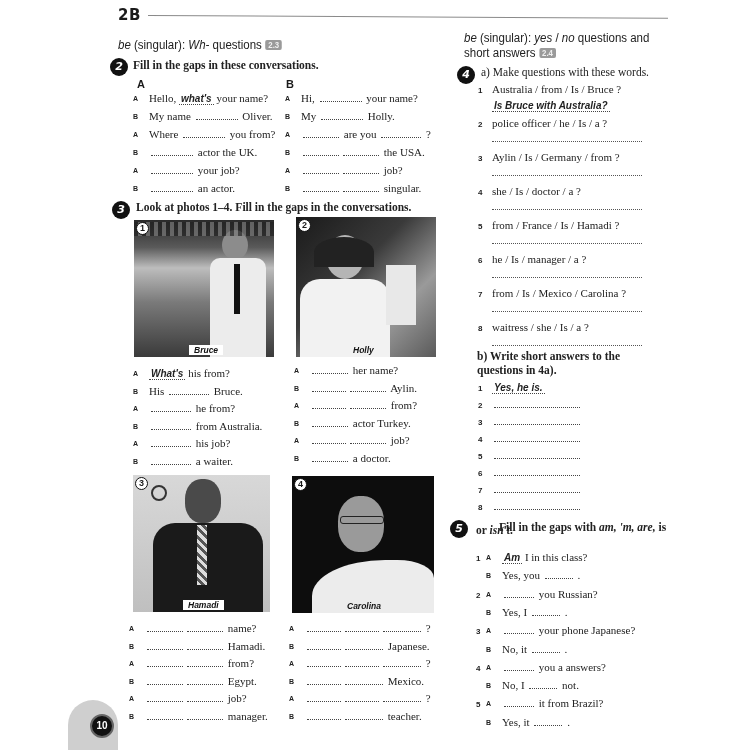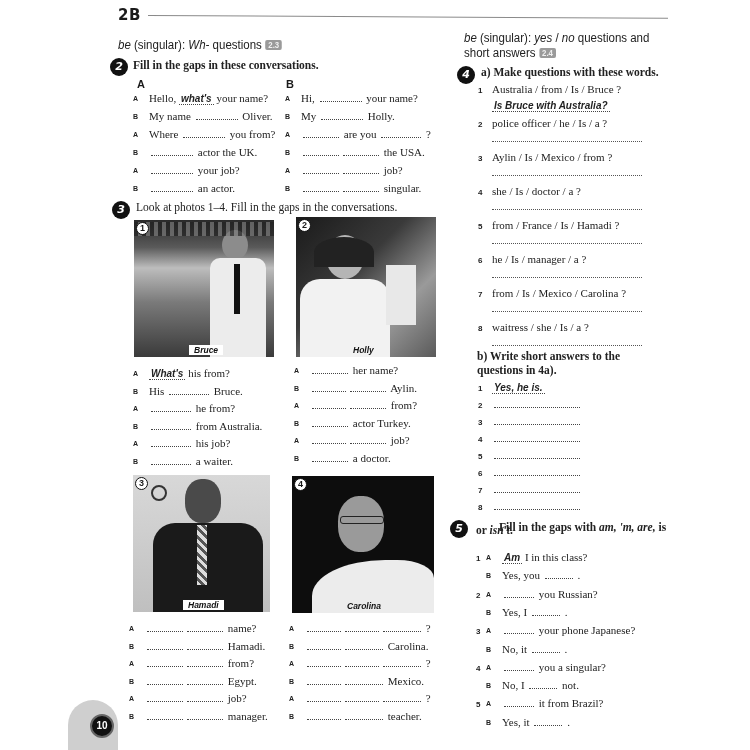--- a/index.html
+++ b/index.html
@@ -60,21 +60,21 @@
 <div id="ex2b">
     <div class="line" style="left:285px; top:92px;"><span class="spk">A</span><span>Hi, </span><span class="gap" style="width:42px"></span><span> your name?</span></div>
     <div class="line" style="left:285px; top:110px;"><span class="spk">B</span><span>My </span><span class="gap" style="width:42px"></span><span> Holly.</span></div>
     <div class="line" style="left:285px; top:128px;"><span class="spk">A</span><span></span><span class="gap" style="width:36px"></span><span> are you </span><span class="gap" style="width:40px"></span><span> ?</span></div>
     <div class="line" style="left:285px; top:146px;"><span class="spk">B</span><span></span><span class="gap" style="width:36px"></span><span class="gap" style="width:36px"></span><span> the USA.</span></div>
     <div class="line" style="left:285px; top:164px;"><span class="spk">A</span><span></span><span class="gap" style="width:36px"></span><span class="gap" style="width:36px"></span><span> job?</span></div>
     <div class="line" style="left:285px; top:182px;"><span class="spk">B</span><span></span><span class="gap" style="width:36px"></span><span class="gap" style="width:36px"></span><span> singular.</span></div>
   </div>
 
 <div class="ex-num" style="left:112px; top:201px;">3</div>
-<div class="ex-title" style="left:136px; top:201px; font-weight:normal;">Look at photos 1–4. Fill in the gaps in the conversations.</div>
+<div class="ex-title" style="left:136px; top:201px; font-weight:bold;">Look at photos 1–4. Fill in the gaps in the conversations.</div>
 
 <div class="photo" style="left:134px; top:220px; width:140px; height:137px; background: linear-gradient(180deg,#2a2a2a 0%,#5a5a5a 20%,#bdbdbd 35%,#7a7a7a 60%,#3a3a3a 100%);">
   <div style="position:absolute; left:88px; top:10px; width:26px; height:30px; border-radius:50%; background:#8c8c8c;"></div>
   <div style="position:absolute; left:76px; top:38px; width:56px; height:99px; background:#ececec; border-radius:10px 10px 0 0;"></div>
   <div style="position:absolute; left:100px; top:44px; width:6px; height:50px; background:#111;"></div>
   <div style="position:absolute; left:0; top:2px; width:140px; height:14px; background: repeating-linear-gradient(90deg,#222 0 4px,#777 4px 8px); opacity:0.7;"></div>
   <div class="photo-num">1</div>
   <div class="photo-cap" style="left:55px;">Bruce</div>
 </div>
 
@@ -124,42 +124,42 @@
 <div id="ex3c3">
     <div class="line" style="left:129px; top:622px;"><span class="spk">A</span><span class="gap" style="width:36px"></span><span class="gap" style="width:36px"></span><span> name?</span></div>
     <div class="line" style="left:129px; top:639.5px;"><span class="spk">B</span><span class="gap" style="width:36px"></span><span class="gap" style="width:36px"></span><span> Hamadi.</span></div>
     <div class="line" style="left:129px; top:657px;"><span class="spk">A</span><span class="gap" style="width:36px"></span><span class="gap" style="width:36px"></span><span> from?</span></div>
     <div class="line" style="left:129px; top:674.5px;"><span class="spk">B</span><span class="gap" style="width:36px"></span><span class="gap" style="width:36px"></span><span> Egypt.</span></div>
     <div class="line" style="left:129px; top:692px;"><span class="spk">A</span><span class="gap" style="width:36px"></span><span class="gap" style="width:36px"></span><span> job?</span></div>
     <div class="line" style="left:129px; top:709.5px;"><span class="spk">B</span><span class="gap" style="width:36px"></span><span class="gap" style="width:36px"></span><span> manager.</span></div>
   </div>
 <div id="ex3c4">
     <div class="line" style="left:289px; top:622px;"><span class="spk">A</span><span class="gap" style="width:34px"></span><span class="gap" style="width:34px"></span><span class="gap" style="width:38px"></span><span> ?</span></div>
-    <div class="line" style="left:289px; top:639.5px;"><span class="spk">B</span><span class="gap" style="width:34px"></span><span class="gap" style="width:38px"></span><span> Carolina.</span></div>
+    <div class="line" style="left:289px; top:639.5px;"><span class="spk">B</span><span class="gap" style="width:34px"></span><span class="gap" style="width:38px"></span><span> Japanese.</span></div>
     <div class="line" style="left:289px; top:657px;"><span class="spk">A</span><span class="gap" style="width:34px"></span><span class="gap" style="width:34px"></span><span class="gap" style="width:38px"></span><span> ?</span></div>
     <div class="line" style="left:289px; top:674.5px;"><span class="spk">B</span><span class="gap" style="width:34px"></span><span class="gap" style="width:38px"></span><span> Mexico.</span></div>
     <div class="line" style="left:289px; top:692px;"><span class="spk">A</span><span class="gap" style="width:34px"></span><span class="gap" style="width:34px"></span><span class="gap" style="width:38px"></span><span> ?</span></div>
     <div class="line" style="left:289px; top:709.5px;"><span class="spk">B</span><span class="gap" style="width:34px"></span><span class="gap" style="width:38px"></span><span> teacher.</span></div>
   </div>
 
 <div class="section-head" style="left:464px; top:31px;">
   <i>be</i><span> (singular): </span><i>yes</i><span> / </span><i>no</i><span> questions and</span>
 </div>
 <div class="section-head" style="left:464px; top:46px;">
   <span>short answers</span><span class="ref-badge">2.4</span>
 </div>
 
 <div class="ex-num" style="left:457px; top:66px;">4</div>
-<div class="ex-title" style="left:481px; top:66px; font-weight:bold;">a) Make questions with these words.</div>
+<div class="ex-title" style="left:481px; top:66px; font-weight:normal;">a) Make questions with these words.</div>
 <div id="ex4a">
     <div class="line" style="left:478px; top:83px;"><span class="num">1</span><span>Australia / from / Is / Bruce ?</span></div>
     <div class="line" style="left:492px; top:99px;"><span class="ans">Is Bruce with Australia?</span></div>
     <div class="line" style="left:478px; top:117px;"><span class="num">2</span><span>police officer / he / Is / a ?</span></div>
     <div class="answer-line" style="left:492px; top:141px; width:150px;"></div>
-    <div class="line" style="left:478px; top:151px;"><span class="num">3</span><span>Aylin / Is / Mexico / from ?</span></div>
+    <div class="line" style="left:478px; top:151px;"><span class="num">3</span><span>Aylin / Is / Germany / from ?</span></div>
     <div class="answer-line" style="left:492px; top:175px; width:150px;"></div>
     <div class="line" style="left:478px; top:185px;"><span class="num">4</span><span>she / Is / doctor / a ?</span></div>
     <div class="answer-line" style="left:492px; top:209px; width:150px;"></div>
     <div class="line" style="left:478px; top:219px;"><span class="num">5</span><span>from / France / Is / Hamadi ?</span></div>
     <div class="answer-line" style="left:492px; top:243px; width:150px;"></div>
     <div class="line" style="left:478px; top:253px;"><span class="num">6</span><span>he / Is / manager / a ?</span></div>
     <div class="answer-line" style="left:492px; top:277px; width:150px;"></div>
     <div class="line" style="left:478px; top:287px;"><span class="num">7</span><span>from / Is / Mexico / Carolina ?</span></div>
     <div class="answer-line" style="left:492px; top:311px; width:150px;"></div>
     <div class="line" style="left:478px; top:321px;"><span class="num">8</span><span>waitress / she / Is / a ?</span></div>
@@ -186,20 +186,20 @@
 <div class="ex-title" style="left:476px; top:524px;">
   <span>or </span><i>isn't</i><span>.</span>
 </div>
 <div id="ex5">
     <div class="line" style="left:476px; top:551px;"><span class="num" style="width: 10px;">1</span><span class="spk">A</span><span class="ans">Am</span><span> I in this class?</span></div>
     <div class="line" style="left:476px; top:569.3px;"><span class="num" style="width: 10px;"></span><span class="spk">B</span><span>Yes, you </span><span class="gap" style="width:28px"></span><span> .</span></div>
     <div class="line" style="left:476px; top:587.6px;"><span class="num" style="width: 10px;">2</span><span class="spk">A</span><span class="gap" style="width:30px"></span><span> you Russian?</span></div>
     <div class="line" style="left:476px; top:605.9px;"><span class="num" style="width: 10px;"></span><span class="spk">B</span><span>Yes, I </span><span class="gap" style="width:28px"></span><span> .</span></div>
     <div class="line" style="left:476px; top:624.2px;"><span class="num" style="width: 10px;">3</span><span class="spk">A</span><span class="gap" style="width:30px"></span><span> your phone Japanese?</span></div>
     <div class="line" style="left:476px; top:642.5px;"><span class="num" style="width: 10px;"></span><span class="spk">B</span><span>No, it </span><span class="gap" style="width:28px"></span><span> .</span></div>
-    <div class="line" style="left:476px; top:660.8px;"><span class="num" style="width: 10px;">4</span><span class="spk">A</span><span class="gap" style="width:30px"></span><span> you a singular?</span></div>
+    <div class="line" style="left:476px; top:660.8px;"><span class="num" style="width: 10px;">4</span><span class="spk">A</span><span class="gap" style="width:30px"></span><span> you a answers?</span></div>
     <div class="line" style="left:476px; top:679.1px;"><span class="num" style="width: 10px;"></span><span class="spk">B</span><span>No, I </span><span class="gap" style="width:28px"></span><span> not.</span></div>
     <div class="line" style="left:476px; top:697.4px;"><span class="num" style="width: 10px;">5</span><span class="spk">A</span><span class="gap" style="width:30px"></span><span> it from Brazil?</span></div>
     <div class="line" style="left:476px; top:715.7px;"><span class="num" style="width: 10px;"></span><span class="spk">B</span><span>Yes, it </span><span class="gap" style="width:28px"></span><span> .</span></div>
   </div>
 
 <div class="page-tab"></div>
 <div class="page-num">10</div>
 
 </body></html>

